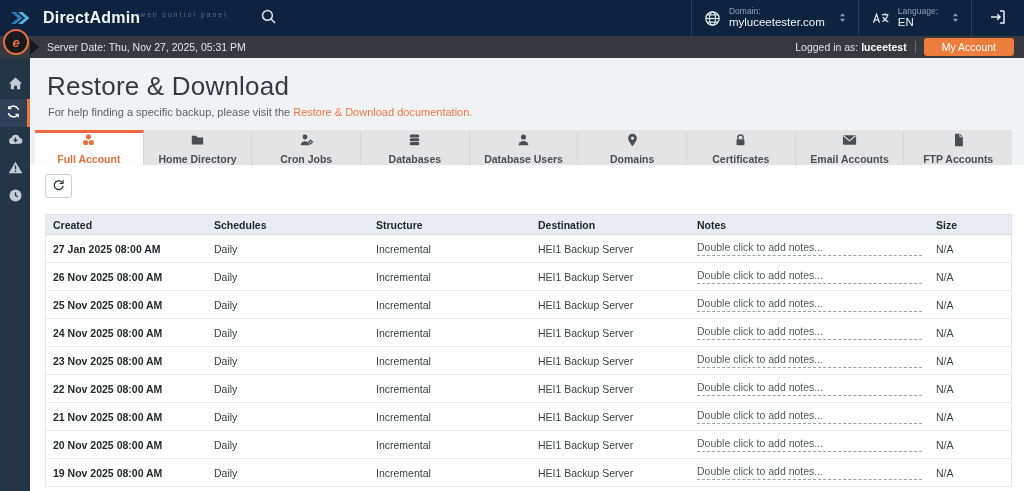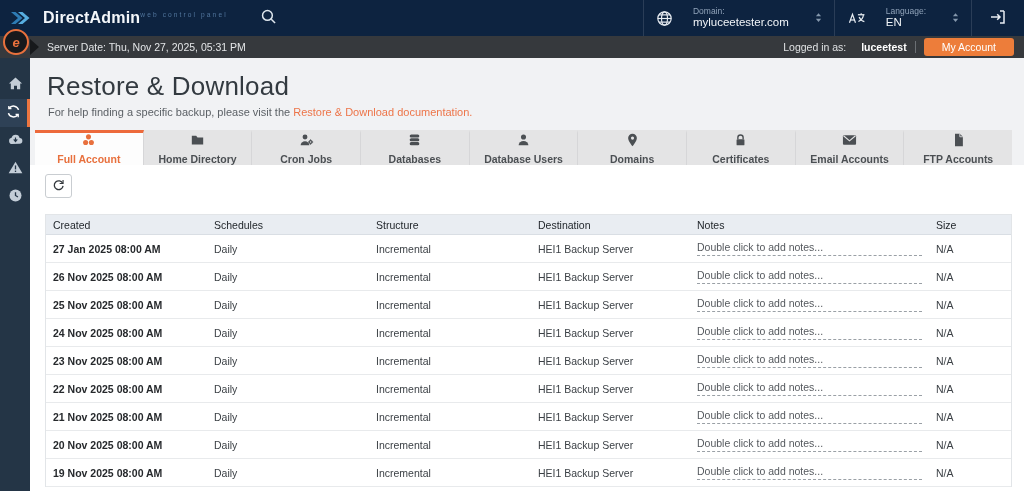--- a/index.html
+++ b/index.html
@@ -7,39 +7,39 @@
               font-family:"Liberation Sans", sans-serif; }
 
   
   .top-header { height:36px; background:#0d2340; display:flex; align-items:stretch; color:#fff; }
   .brand { display:flex; align-items:center; gap:7px; padding:0 10px 0 10px; }
   .brand-txt { display:flex; line-height:1; }
   .brand-name { font-size:16px; font-weight:bold; letter-spacing:.2px; color:#f4f7fa; }
   .brand-tag  { font-size:6.6px; letter-spacing:2.1px; color:#51759c; margin-top:2px; text-transform:lowercase; }
   .hdr-search { display:flex; align-items:center; padding:0 14px; margin-left:8px; color:#dfe7ee; cursor:pointer; background:none; border:none; }
   .hdr-spacer { flex:1; }
-  .hdr-section { display:flex; align-items:center; gap:20px; padding:8px 12px; border-left:1px solid rgba(255,255,255,.12); cursor:pointer; }
+  .hdr-section { display:flex; align-items:center; gap:8px; padding:8px 12px; border-left:1px solid rgba(255,255,255,.12); cursor:pointer; }
   .hdr-section .fld { display:flex; flex-direction:column; line-height:1.2; }
   .hdr-label { font-size:8.5px; color:#90a3b9; }
   .hdr-value { font-size:11.5px; color:#f2f5f8; }
   .hdr-caret { color:#8598ad; margin-left:6px; }
   .hdr-icon { color:#e8edf2; display:flex; }
   .hdr-logout { display:flex; align-items:center; padding:0 17px; border-left:1px solid rgba(255,255,255,.12); color:#e8edf2; cursor:pointer; background:none; border-top:none; border-right:none; border-bottom:none; }
 
   
   .info-bar { height:22px; background:#36393d; display:flex; align-items:center; position:relative; color:#dcdee0; }
   .avatar { position:absolute; left:3px; top:-7px; width:26px; height:26px; border-radius:50%;
             background:#17191c; border:2px solid #e9713d; color:#e9713d; display:flex; align-items:center;
             justify-content:center; font-size:13px; font-weight:bold; font-style:italic; z-index:5; }
   .wedge { position:absolute; left:30px; top:3px; width:0; height:0;
            border-left:9px solid #17191c; border-top:8px solid transparent; border-bottom:8px solid transparent; }
   .server-date { font-size:10.5px; margin-left:47px; color:#e3e5e7; }
   .info-spacer { flex:1; }
   .logged-in { font-size:10.5px; color:#dfe1e3; }
-  .logged-in b { color:#ffffff;margin-left:12px; }
+  .logged-in b { color:#ffffff; }
   .info-divider { width:1px; height:12px; background:#6b6f74; margin:0 8px; }
   .my-account { background:#ed7d3a; color:#fff; border:none; border-radius:3px; font-size:10.5px;
                 padding:3px 18px; margin-right:10px; cursor:pointer; font-family:inherit; }
 
   
   .body-row { display:flex; height:433px; }
   .sidebar { width:30px; background:#243546; display:flex; flex-direction:column; padding-top:13px; flex-shrink:0; }
   .side-item { height:28px; display:flex; align-items:center; justify-content:center; color:#c3cdd7; cursor:pointer; }
   .side-item.active { background:#2e4156; border-right:3px solid #ec7540; color:#ffffff; }
   .side-item svg { width:15px; height:15px; }
@@ -61,21 +61,21 @@
 
   
   .panel { background:#ffffff; flex:1; padding:9px 12px 0 15px; margin-right:0; }
   .refresh-btn { width:27px; height:24px; background:#fff; border:1px solid #c9cdd1; border-radius:3px;
                  display:flex; align-items:center; justify-content:center; cursor:pointer; color:#33383d; }
   .refresh-btn svg { width:13px; height:13px; }
 
   .table { margin-top:16px; border:1px solid #e2e5e8; border-bottom:none; }
   .trow { display:grid; grid-template-columns:161px 162px 162px 159px 239px 1fr; align-items:center; }
   .thead { background:#e9edf2; height:20px; border-bottom:1px solid #d9dee4; }
-  .th { font-size:10.5px; font-weight:normal; color:#23282d; padding-left:7px; }
+  .th { font-size:10.5px; font-weight:bold; color:#23282d; padding-left:7px; }
   .tr { height:28px; background:#fff; border-bottom:1px solid #e8eaec; cursor:pointer; }
   .td { font-size:10.5px; color:#3c4146; padding-left:7px; white-space:nowrap; overflow:hidden; }
   .td.created { font-weight:bold; color:#26292c; }
   .td.notes span { display:inline-block; width:225px; color:#55595e; border-bottom:1px dashed #9aa0a6; padding-bottom:2px; cursor:text; }
 </style>
 </head>
 <body>
 
 <header class="top-header">
   <div class="brand">

